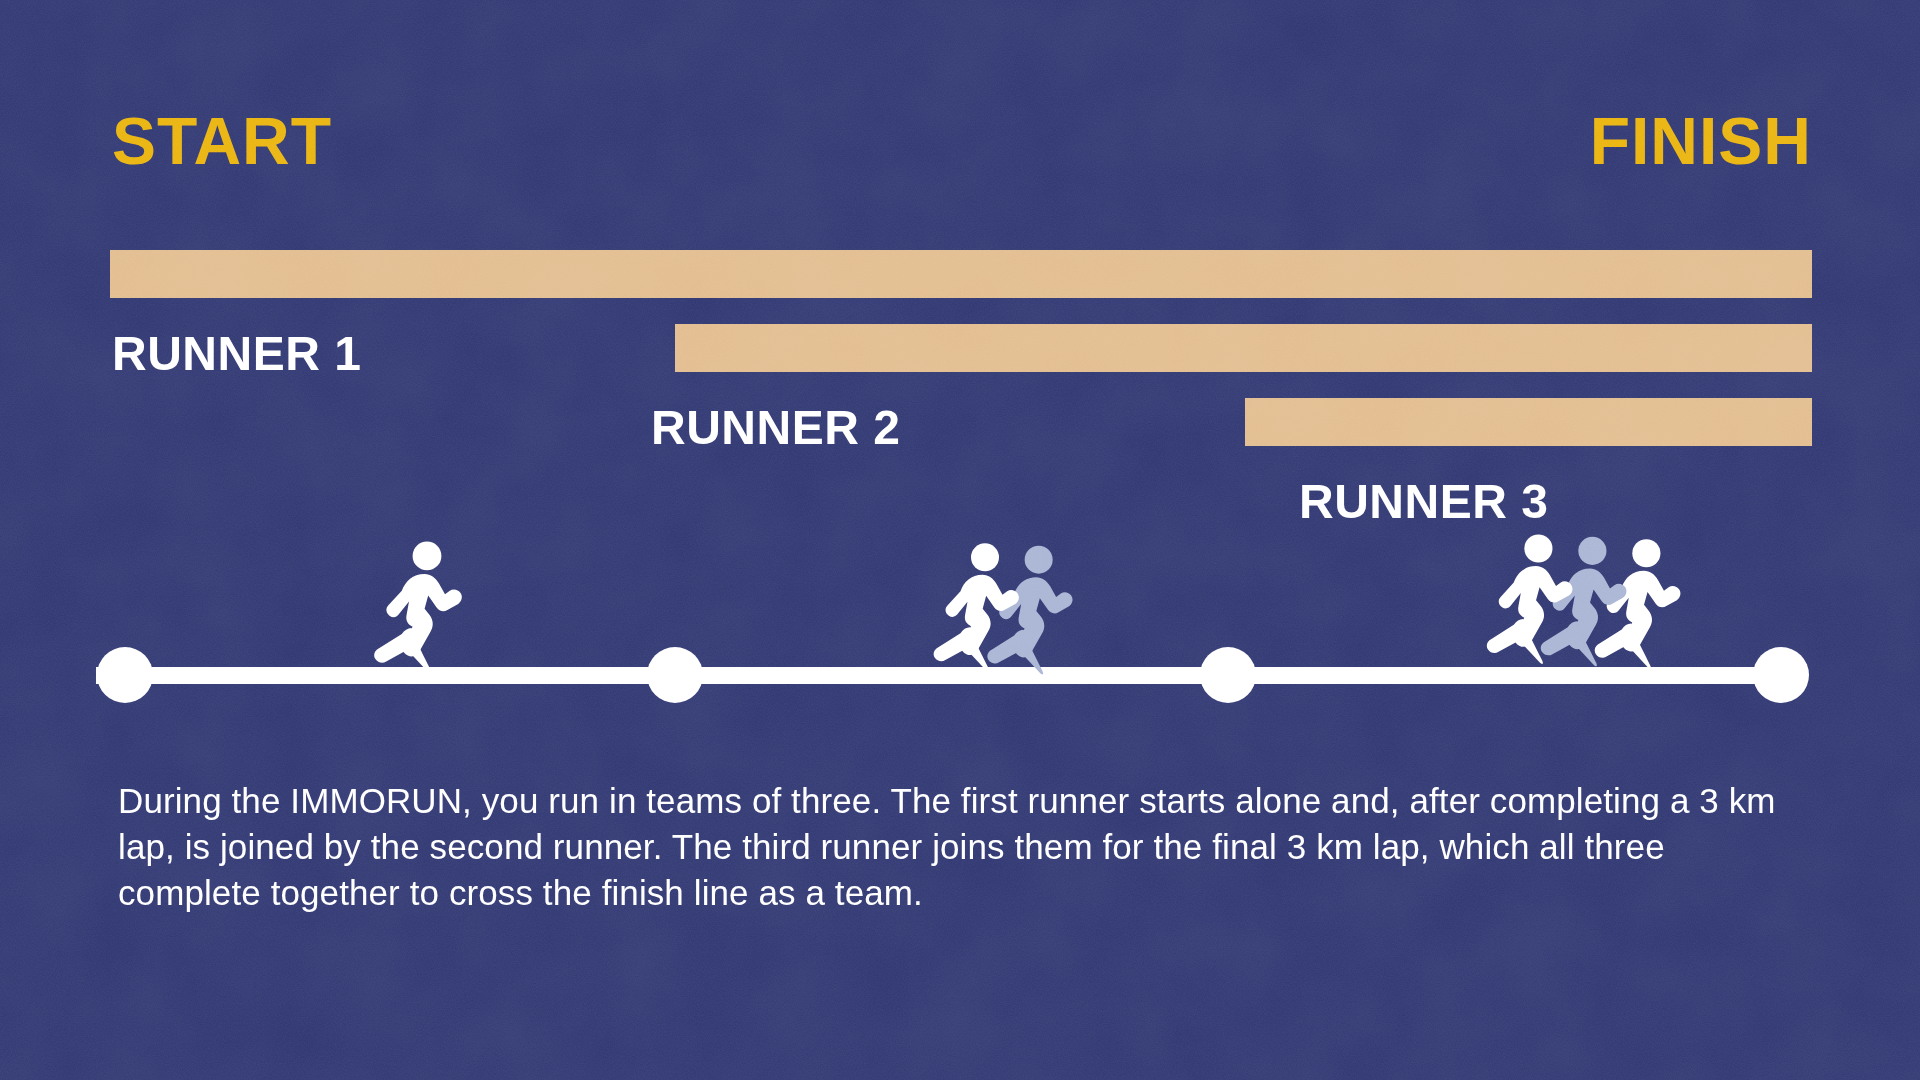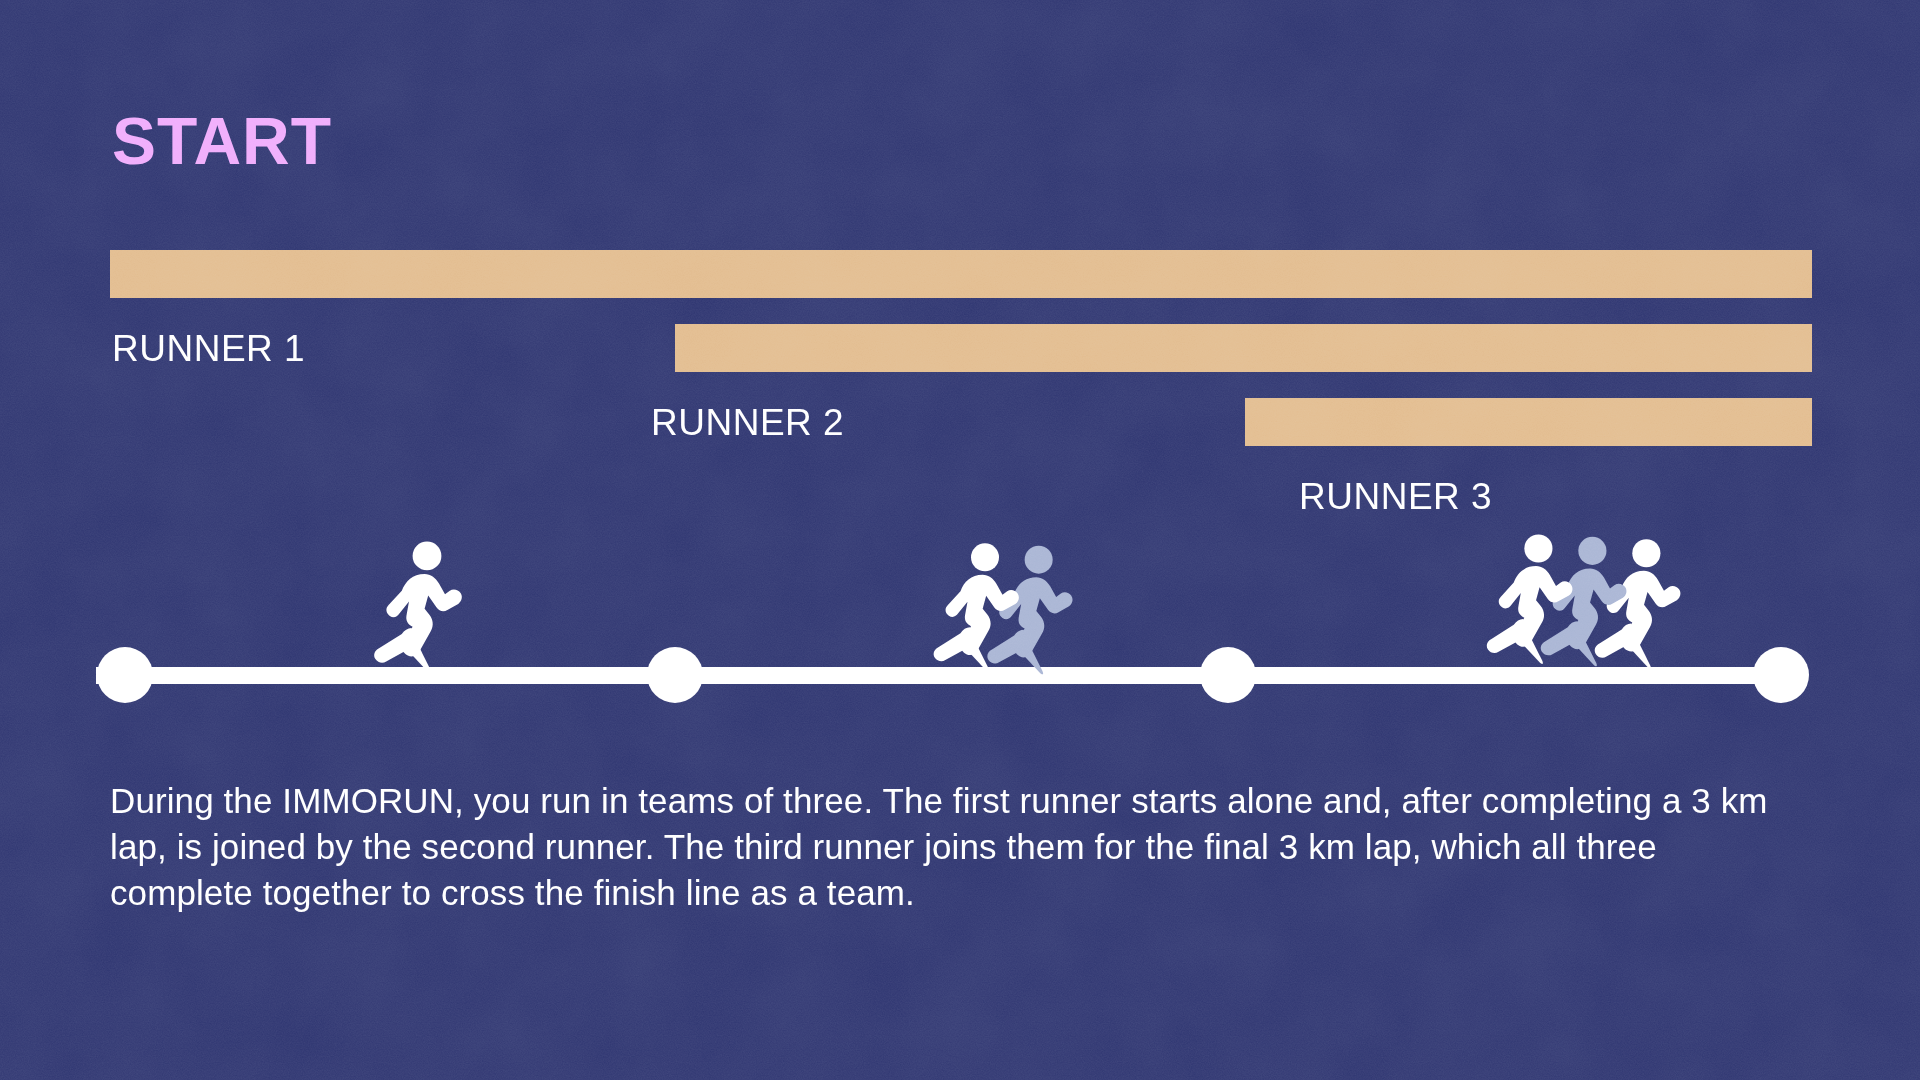--- a/index.html
+++ b/index.html
@@ -13,21 +13,21 @@
   
   #texture {
     position:absolute; inset:0; pointer-events:none; z-index:5;
     opacity:.85;
   }
   #stage { position:absolute; inset:0; z-index:2; }
 
   
   .edge-label {
     position:absolute;
-    color:#f0abfc;
+    color:#eab308;
     font-weight:bold;
     font-size:66px;
     letter-spacing:1px;
     line-height:1;
     white-space:nowrap;
   }
   #start-label  { left:112px; top:108px; }
   #finish-label { right:108px; top:108px; }
 
   
@@ -36,22 +36,22 @@
     height:48px;
     background:#e2bc8e;
   }
   #bar-1 { left:110px;  right:108px; top:250px; }
   #bar-2 { left:675px;  right:108px; top:324px; }
   #bar-3 { left:1245px; right:108px; top:398px; }
 
   .runner-label {
     position:absolute;
     color:#ffffff;
-    font-weight:normal;
-    font-size:37px;
+    font-weight:bold;
+    font-size:48px;
     letter-spacing:.5px;
     line-height:1;
     white-space:nowrap;
   }
   #label-1 { left:112px;  top:330px; }
   #label-2 { left:651px;  top:404px; }
   #label-3 { left:1299px; top:478px; }
   .track-line {
     position:absolute;
     left:96px; right:140px;
@@ -75,21 +75,21 @@
   .runner-group { position:absolute; bottom:0; }
   .runner-group svg { display:block; }
 
   #group-1 { left:355px;  top:540px; }
   #group-2 { left:915px;  top:540px; }
   #group-3 { left:1468px; top:530px; }
 
   
   #description {
     position:absolute;
-    left:110px;
+    left:118px;
     top:778px;
     width:1680px;
     color:#ffffff;
     font-size:35px;
     line-height:1.32;
     font-weight:normal;
     letter-spacing:.1px;
   }
 </style>
 </head>
@@ -106,20 +106,21 @@
       <feColorMatrix in="n2" type="matrix" values="0 0 0 0 1  0 0 0 0 1  0 0 0 0 1  0.35 0 0 0 0"></feColorMatrix>
     </filter>
   </defs>
   <rect width="1920" height="1080" filter="url(#grain)" opacity="0.10"></rect>
   <rect width="1920" height="1080" filter="url(#grain2)" opacity="0.16"></rect>
 </svg>
 
 <div id="stage">
 
   <div class="edge-label" id="start-label">START</div>
+  <div class="edge-label" id="finish-label">FINISH</div>
 
   <div class="bar" id="bar-1"></div>
   <div class="bar" id="bar-2"></div>
   <div class="bar" id="bar-3"></div>
 
   <div class="runner-label" id="label-1">RUNNER 1</div>
   <div class="runner-label" id="label-2">RUNNER 2</div>
   <div class="runner-label" id="label-3">RUNNER 3</div>
 
   <div class="track-line"></div>

